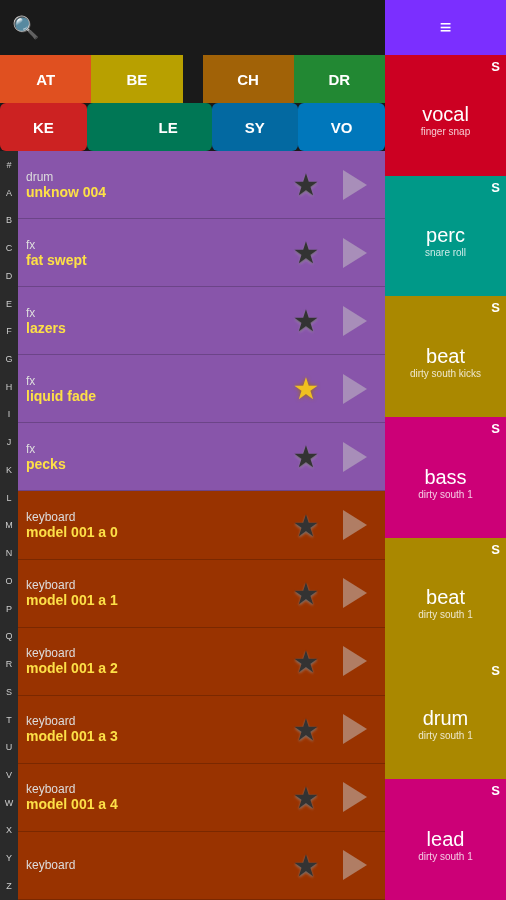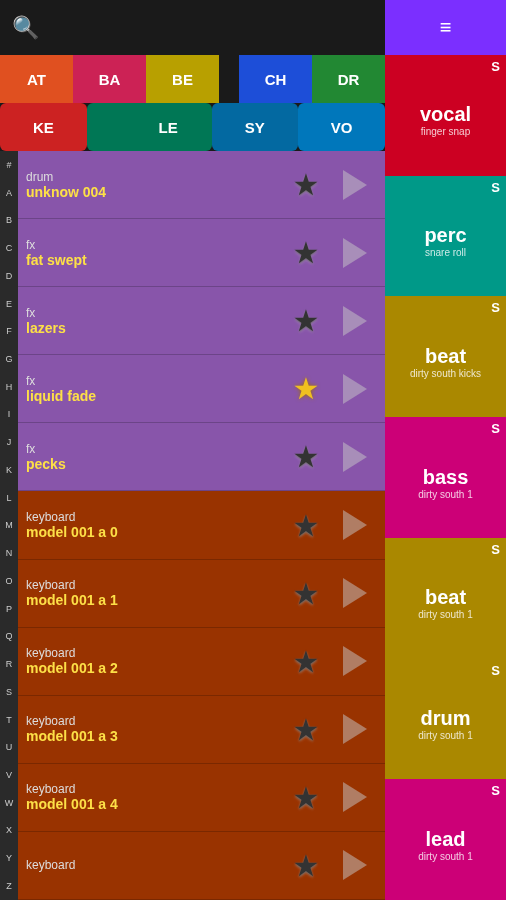--- a/index.html
+++ b/index.html
@@ -166,44 +166,43 @@
     .tile-s {
       position: absolute;
       top: 4px;
       right: 6px;
       color: white;
       font-size: 13px;
       font-weight: bold;
     }
     .tile-label {
       font-size: 20px;
-      font-weight: bold;
+      font-weight: normal;
       color: white;
       margin-top: 10px;
     }
     .tile-sub {
       font-size: 10px;
       color: rgba(255,255,255,0.8);
       text-align: center;
     }
   </style>
 </head>
 <body>
 
 <div class="left-panel">
 
   <div class="search-bar">
     <span class="search-icon-wrap">🔍</span>
   </div>
 
   <div class="tabs-row" id="tabs-row1">
       <div class="tab" style="background: rgb(224, 80, 32); text-align: center;">AT</div>
-      <div class="tab" style="background: rgb(204, 34, 85);">BA</div>
       <div class="tab" style="background: rgb(184, 160, 0);">BE</div>
-      <div class="tab" style="background: #1d4ed8; margin-left: 20px;">CH</div>
+      <div class="tab" style="background: #a16207; margin-left: 20px;">CH</div>
       <div class="tab" style="background: rgb(34, 136, 51);">DR</div>
     </div>
 
   <div class="tabs-row2" id="tabs-row2">
       <div class="tab2" style="background: rgb(204, 34, 34);">KE</div>
       <div class="tab2" style="background: rgb(0, 119, 85); padding-left: 38px;">LE</div>
       <div class="tab2" style="background: #0369a1;">SY</div>
       <div class="tab2" style="background: rgb(0, 119, 187);">VO</div>
     </div>
 

